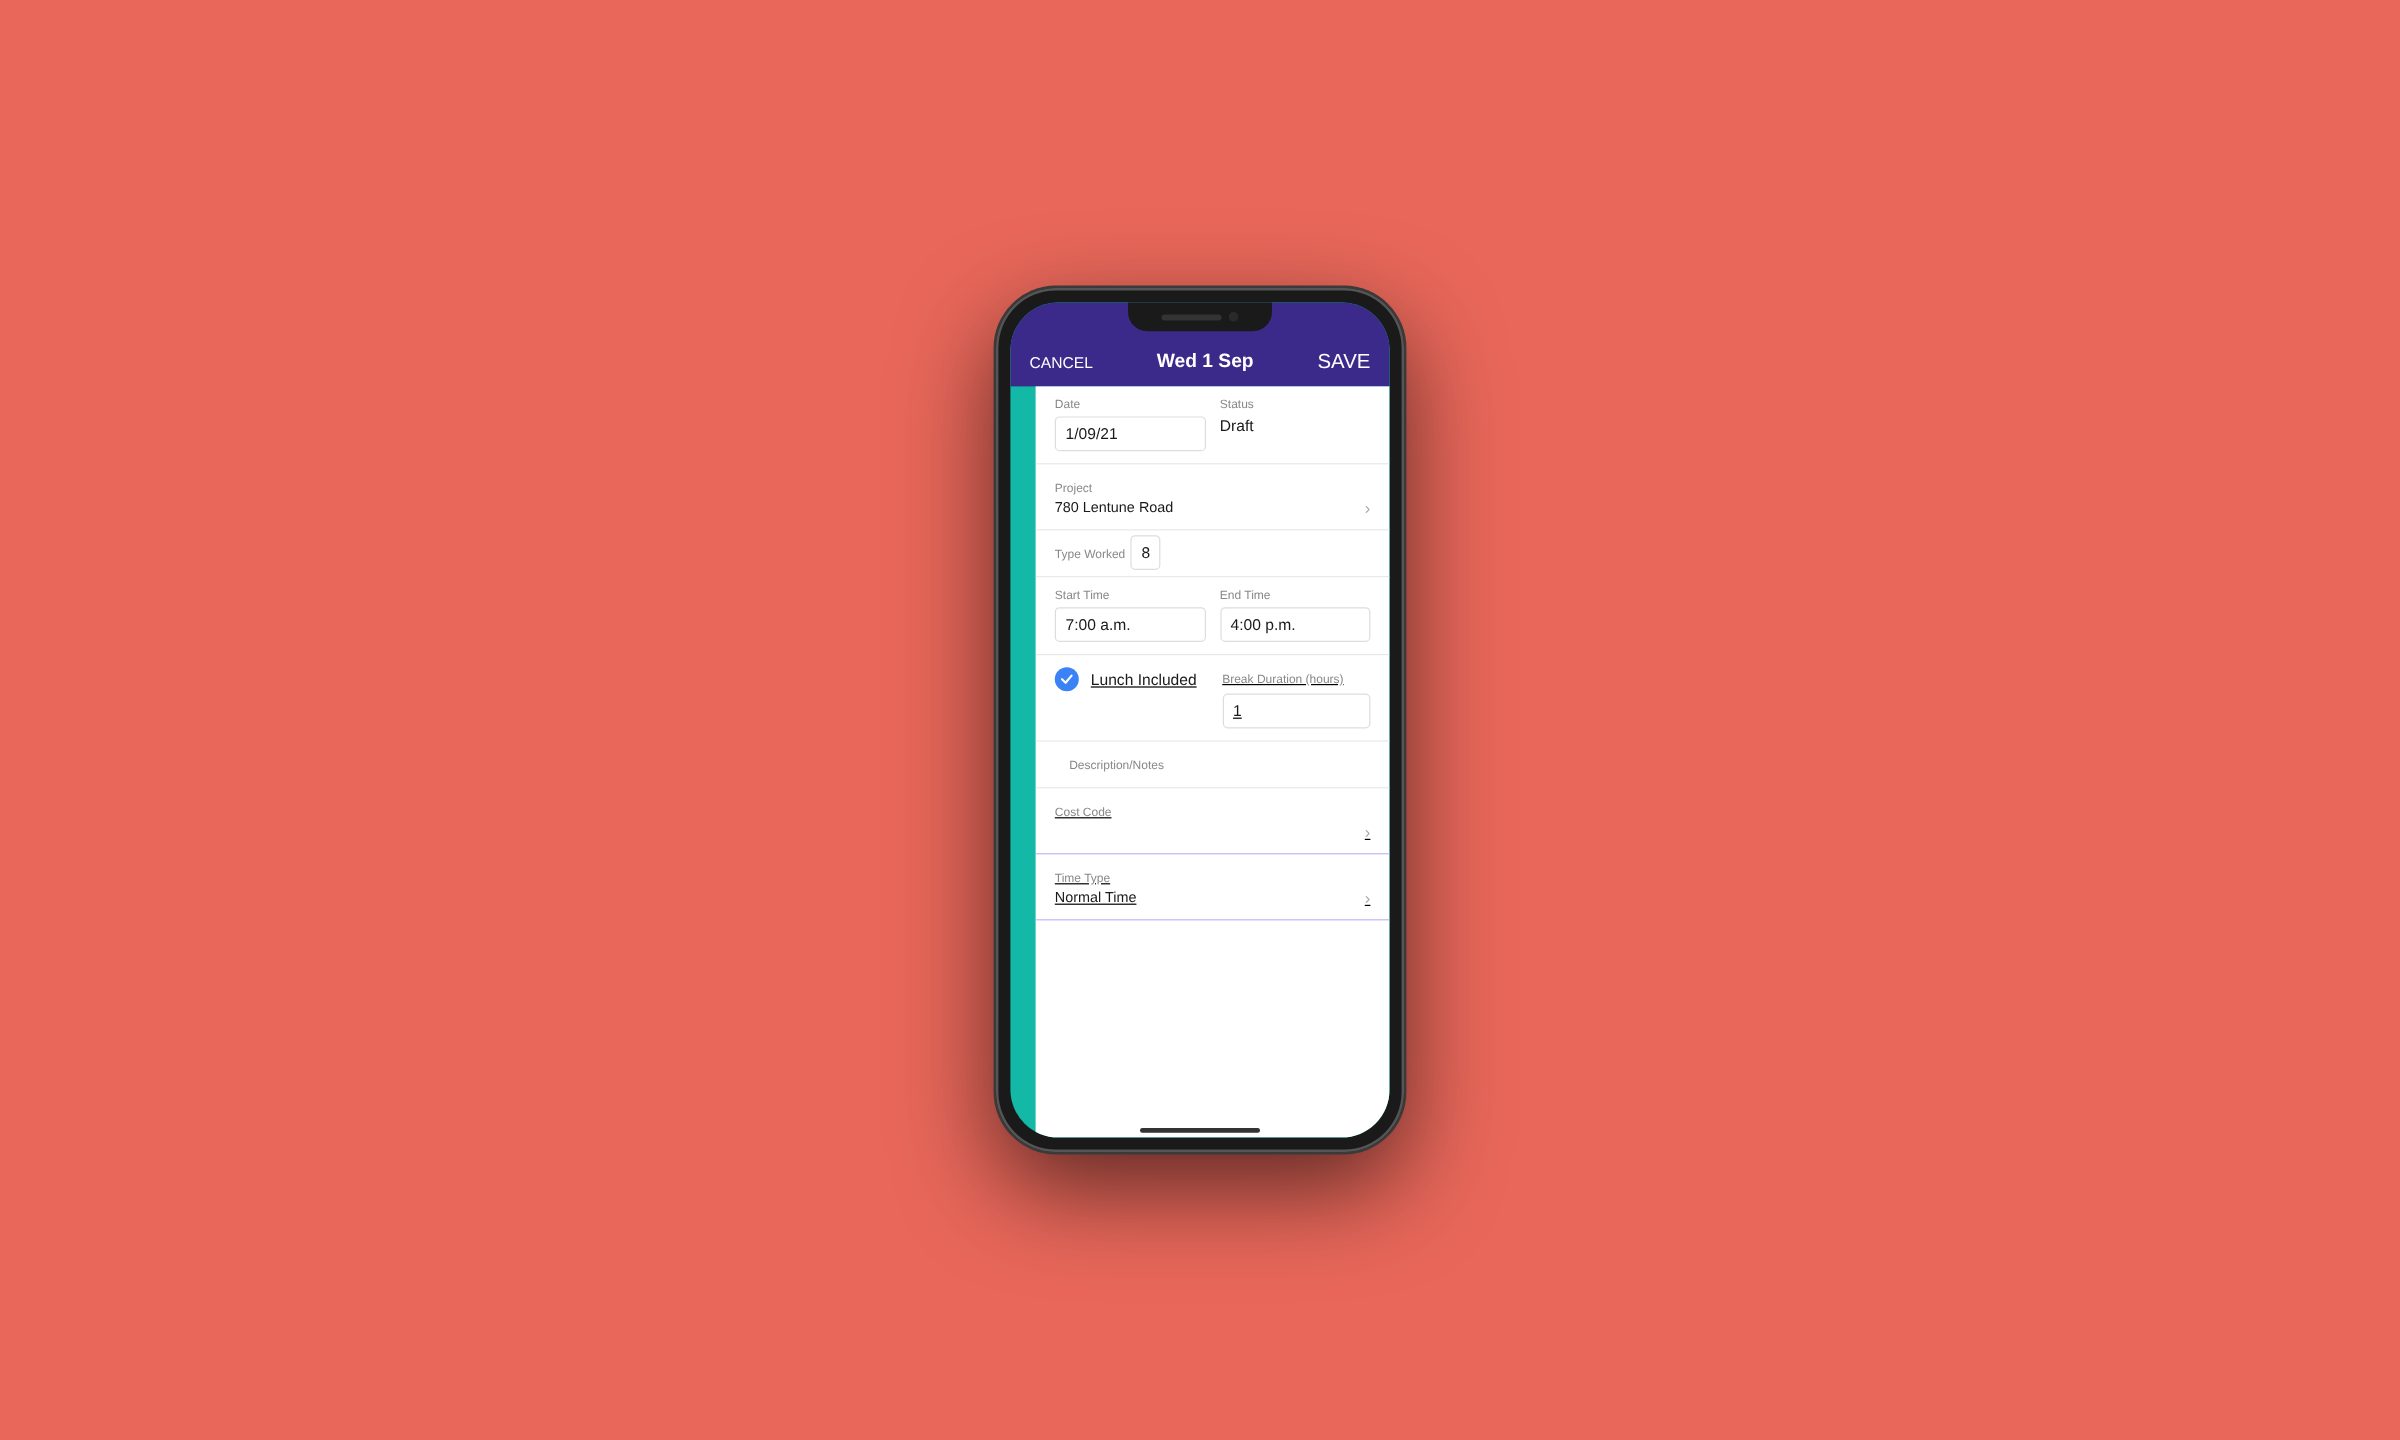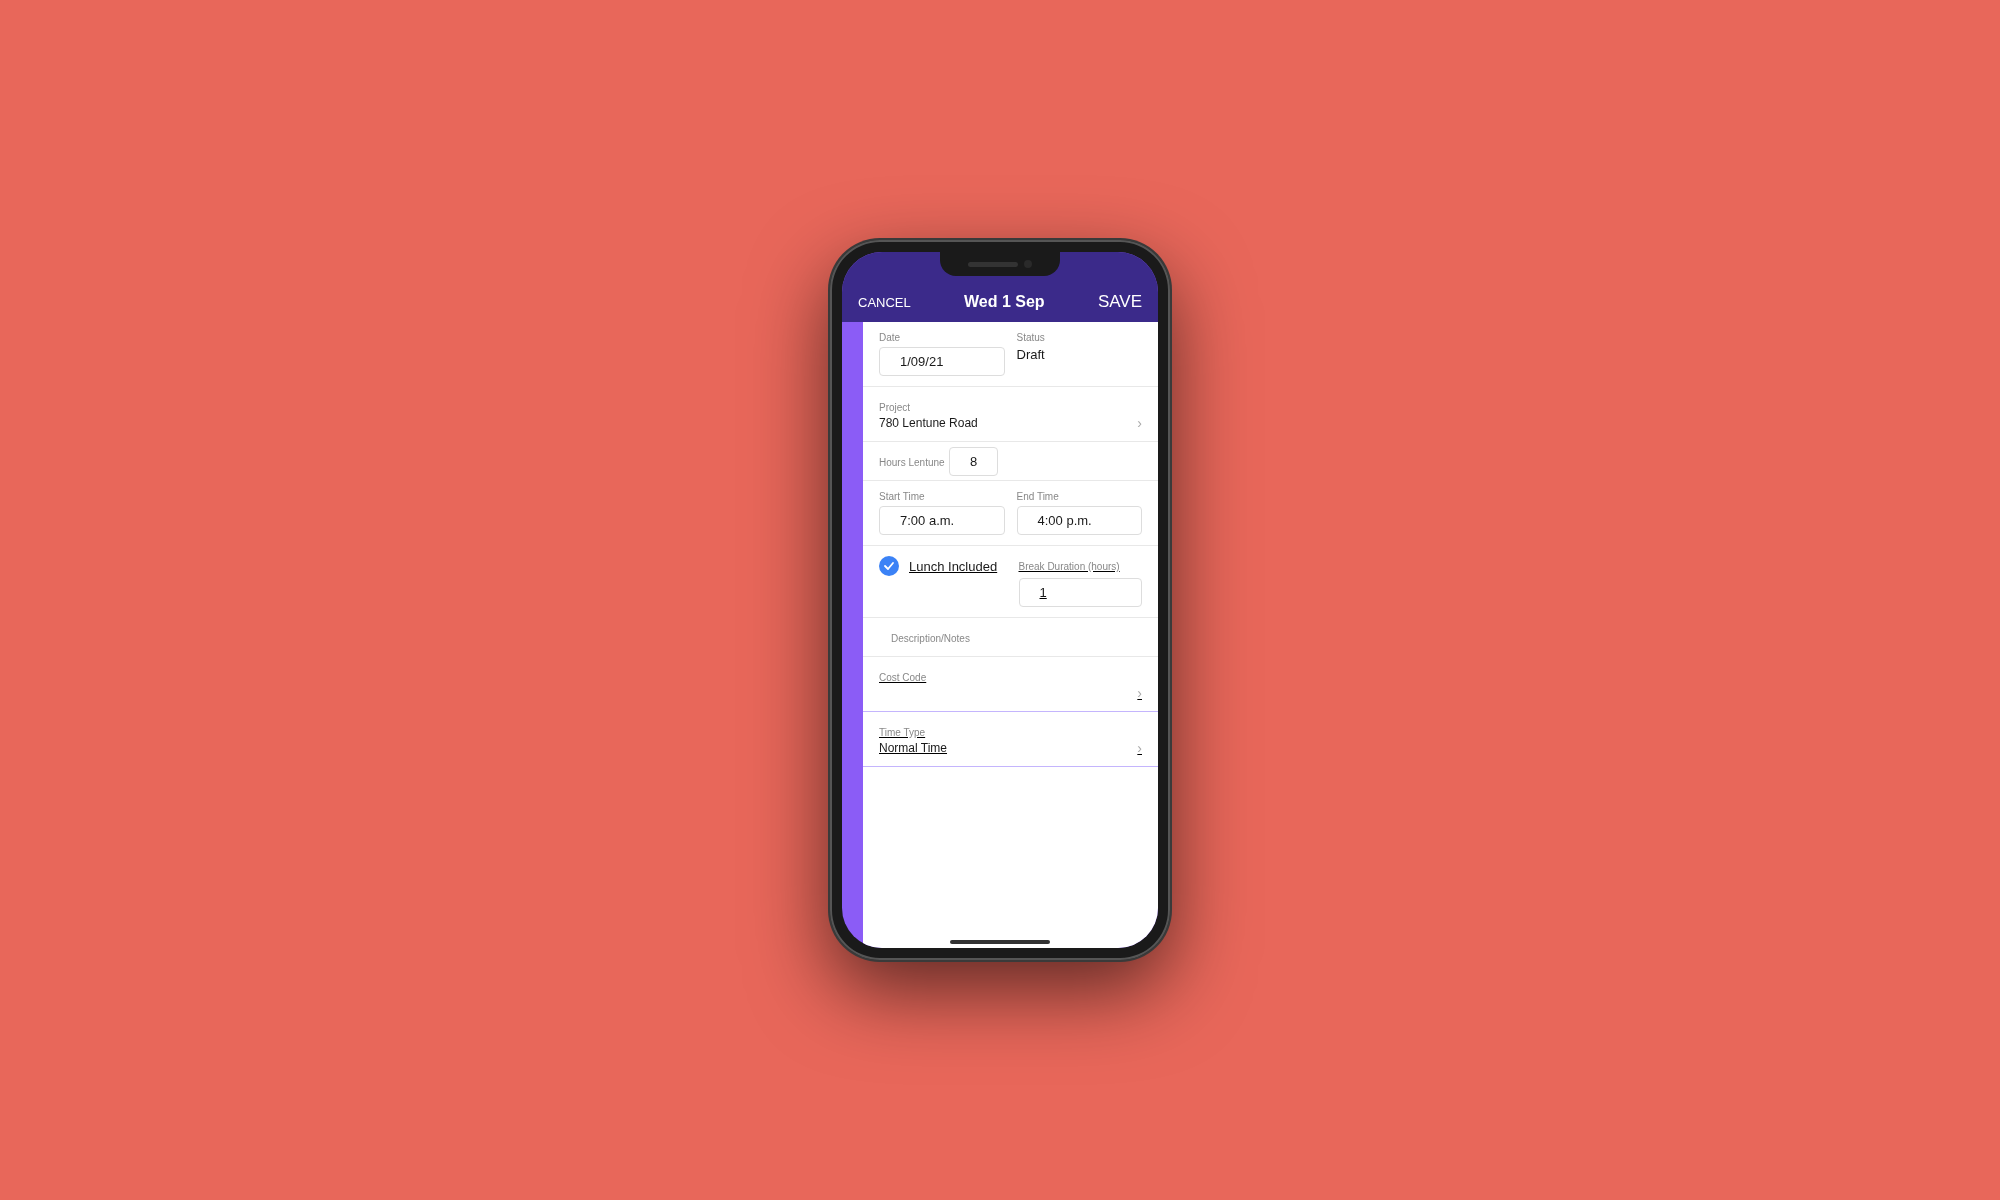--- a/index.html
+++ b/index.html
@@ -30,21 +30,21 @@
         0 30px 80px rgba(0,0,0,0.6),
         inset 0 0 0 2px #555;
     }
 
     .phone-screen {
       position: absolute;
       top: 12px;
       left: 12px;
       right: 12px;
       bottom: 12px;
-      background: #8b5cf6;
+      background: #14b8a6;
       border-radius: 40px;
       overflow: hidden;
       display: flex;
       flex-direction: column;
     }
 
     
     .notch {
       position: absolute;
       top: 12px;
@@ -149,21 +149,21 @@
     .field-label {
       font-size: 10px;
       color: #888;
       margin-bottom: 4px;
       font-weight: 400;
     }
 
     .field-value {
       font-size: 13px;
       color: #1a1a1a;
-      padding: 6px 20px;
+      padding: 6px 8px;
       border: 1px solid #ddd;
       border-radius: 4px;
       background: #fff;
     }
 
     .field-value.no-border {
       border: none;
       padding: 0;
     }
 
@@ -283,21 +283,21 @@
 
         <div class="form-section">
           <span class="field-label">Project</span>
           <div class="nav-field">
             <span class="nav-value">780 Lentune Road</span>
             <span class="chevron">›</span>
           </div>
         </div>
 
         <div class="form-section">
-          <span class="field-label">Hours Lentune</span>
+          <span class="field-label">Type Worked</span>
           <span class="field-value">8</span>
         </div>
 
         <div class="form-section">
           <div class="form-row">
             <div class="form-field">
               <span class="field-label">Start Time</span>
               <span class="field-value">7:00 a.m.</span>
             </div>
             <div class="form-field">

